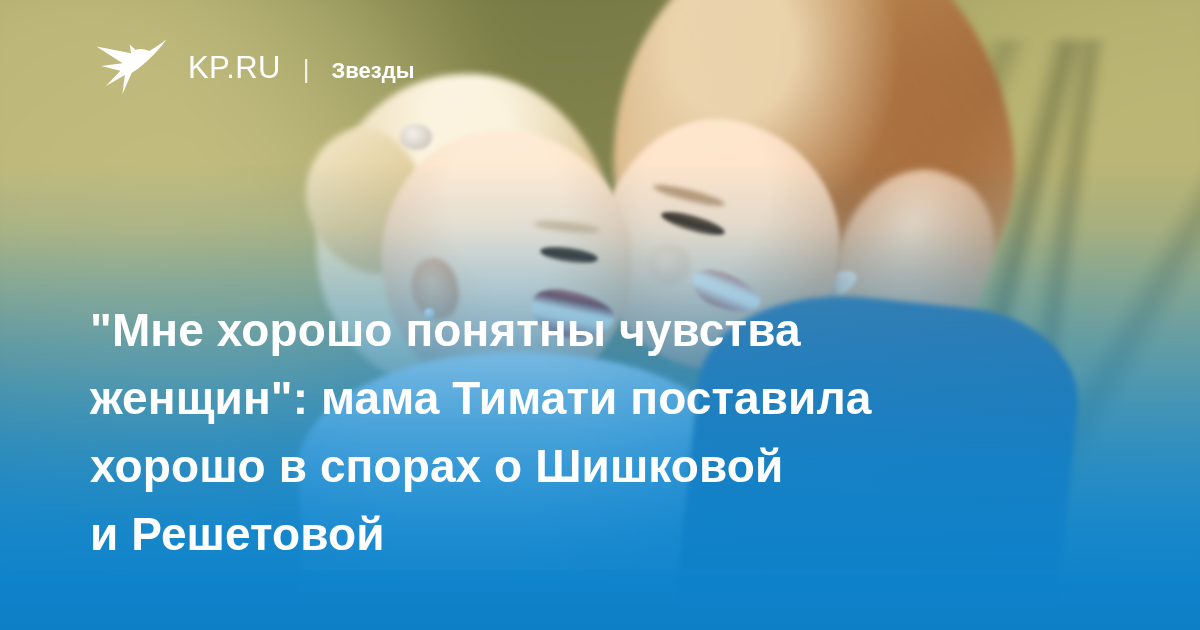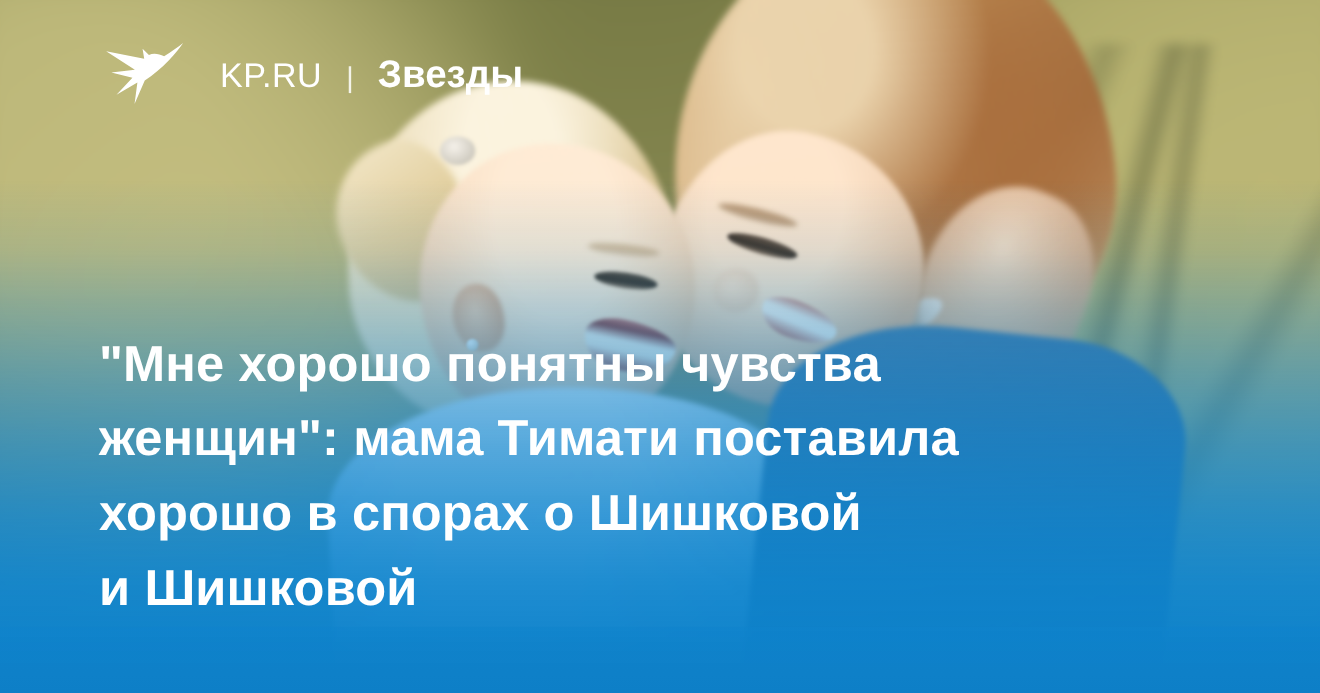--- a/index.html
+++ b/index.html
@@ -364,21 +364,21 @@
     pointer-events: none;
   }
 
   
   .header {
     position: absolute;
     left: 95px;
     top: 36px;
     display: flex;
     align-items: center;
-    gap: 12px;
+    gap: 0;
     z-index: 6;
   }
   .logo-bird {
     width: 74px;
     height: 62px;
     display: block;
     flex: none;
   }
   .brand {
     display: flex;
@@ -395,21 +395,21 @@
   }
   .brand-sep {
     color: rgba(255,255,255,.85);
     font-size: 26px;
     font-weight: 400;
     line-height: 1;
     margin: 0 22px;
   }
   .brand-section {
     color: #ffffff;
-    font-size: 35px;
+    font-size: 22px;
     font-weight: 700;
     line-height: 1;
     white-space: nowrap;
   }
 
   
   .headline {
     position: absolute;
     left: 90px;
     top: 296px;
@@ -471,16 +471,16 @@
       <span class="brand-name">KP.RU</span>
       <span class="brand-sep">|</span>
       <span class="brand-section">Звезды</span>
     </div>
   </div>
 
   <h1 class="headline">
     <span class="hl-line">"Мне хорошо понятны чувства</span>
     <span class="hl-line">женщин": мама Тимати поставила</span>
     <span class="hl-line">хорошо в спорах о Шишковой</span>
-    <span class="hl-line">и Шишковой</span>
+    <span class="hl-line">и Решетовой</span>
   </h1>
 
 </div>
 
 </body></html>

